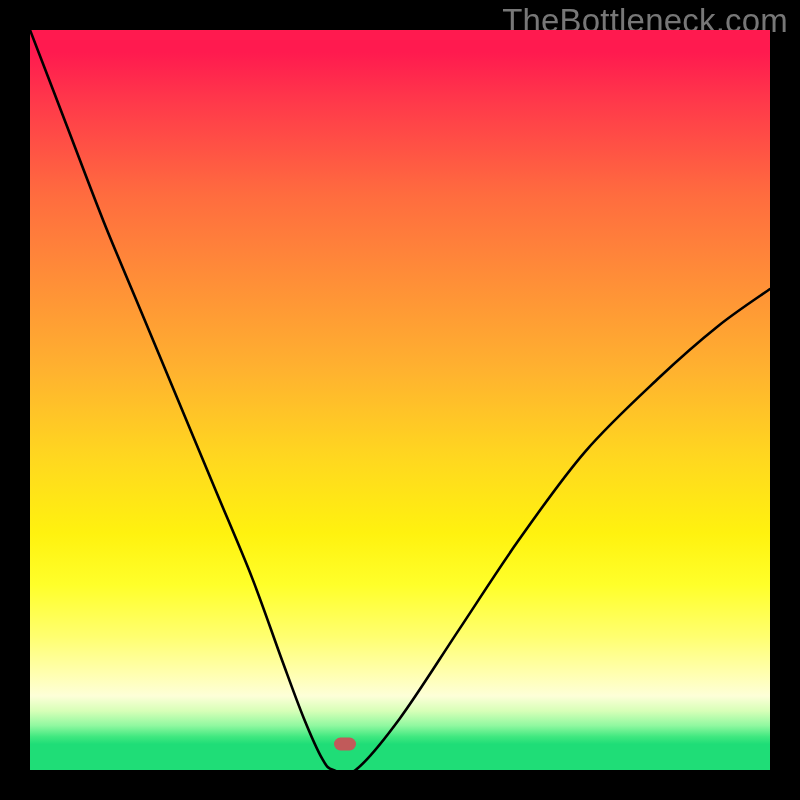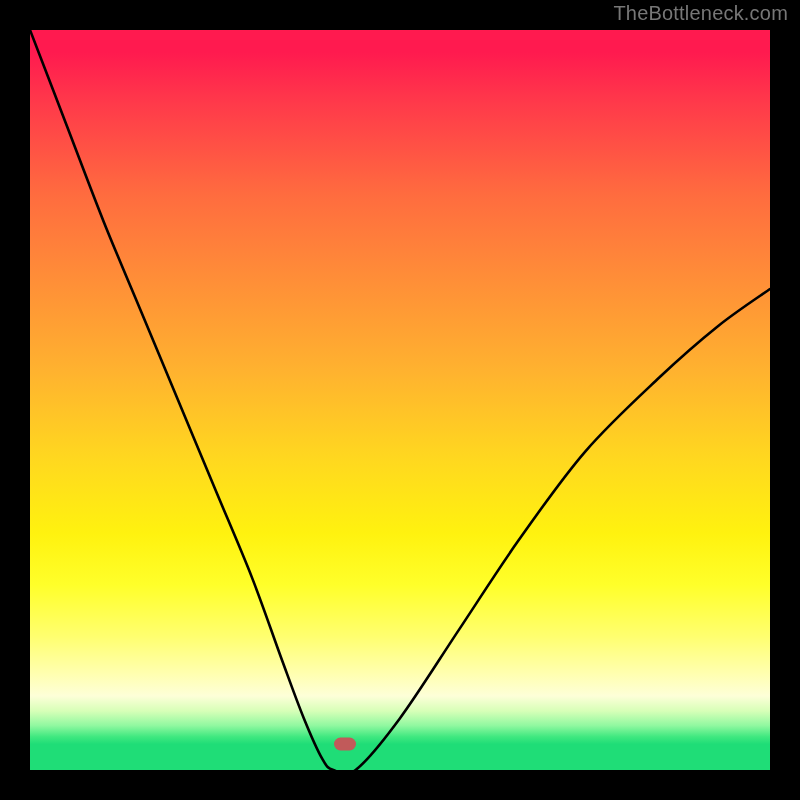--- a/index.html
+++ b/index.html
@@ -65,21 +65,21 @@
     height: 13px;
     border-radius: 7px;
     background: #c15a5a;
     transform: translate(-50%, -50%);
   }
   .watermark {
     position: absolute;
     top: 2px;
     right: 12px;
     color: #777;
-    font-size: 20px;
+    font-size: 33px;
     font-weight: 500;
     font-family: Arial, sans-serif;
     letter-spacing: 0.2px;
   }
 </style>
 </head>
 <body>
 
 <div class="frame">
   <div class="watermark">TheBottleneck.com</div>

